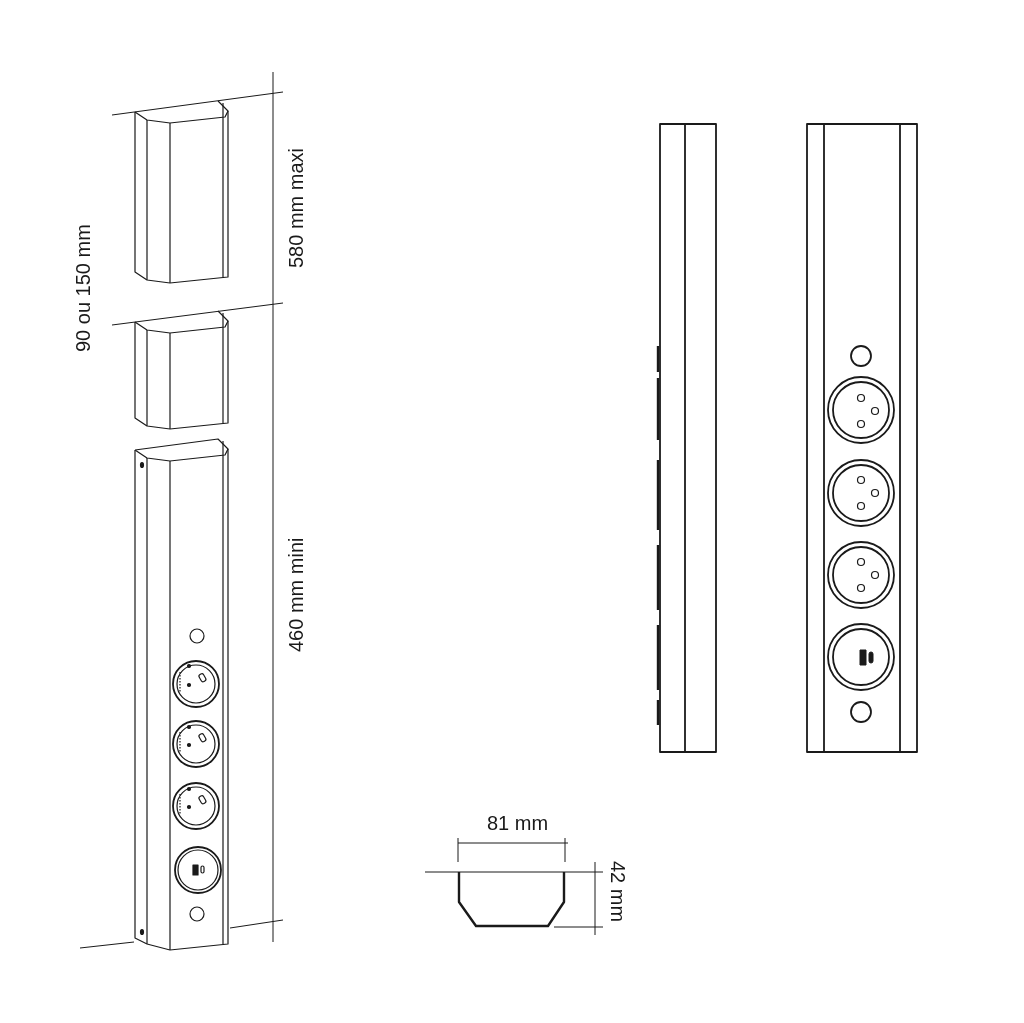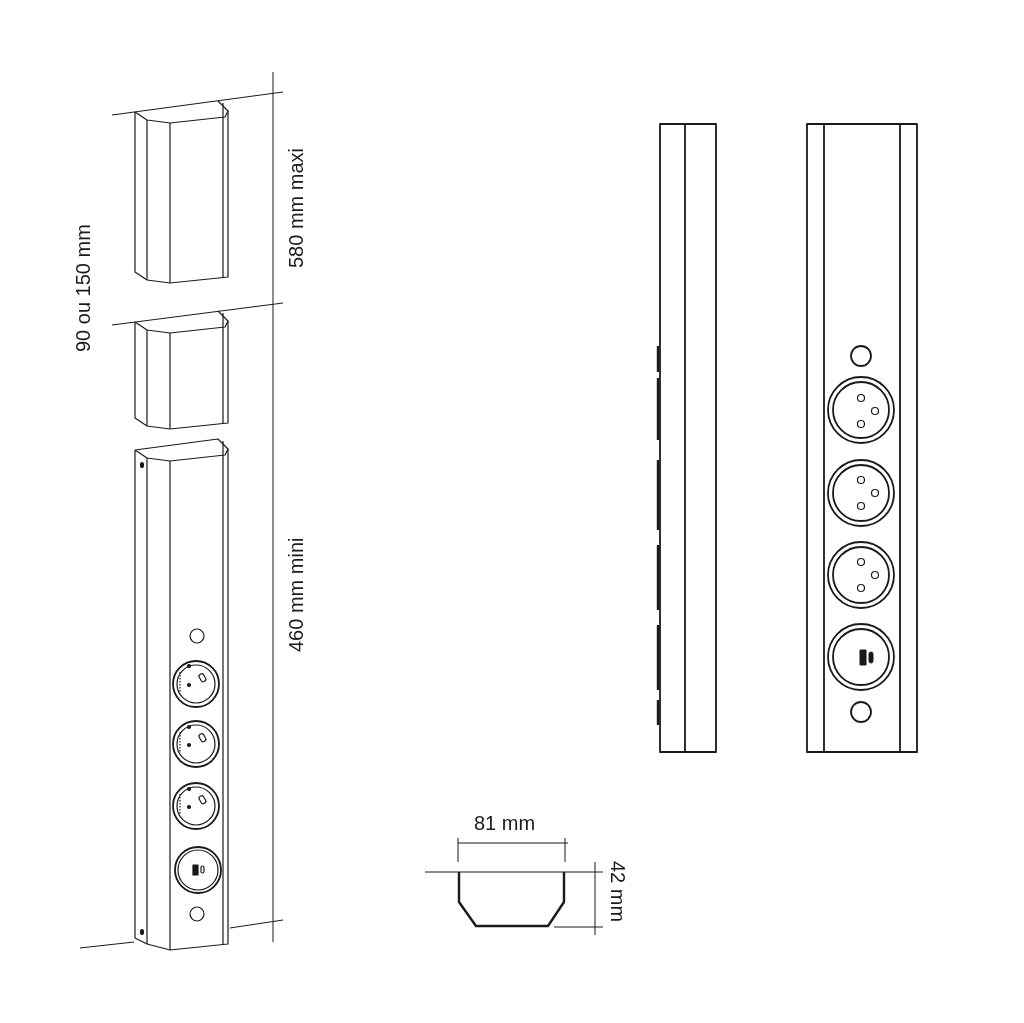--- a/index.html
+++ b/index.html
@@ -143,14 +143,14 @@
       <line x1="554" y1="927" x2="603" y2="927" stroke-width="1"></line>
       <line x1="595" y1="862" x2="595" y2="935" stroke-width="1"></line>
       <path d="M459 872 L459 902 L476 926 L548 926 L564 902 L564 872" stroke-width="2.4"></path>
     </g>
   </g>
 </svg>
 
 <div class="dim-label rot" style="left:73px; top:352px;">90 ou 150 mm</div>
 <div class="dim-label rot" style="left:286px; top:268px;">580 mm maxi</div>
 <div class="dim-label rot" style="left:286px; top:652px;">460 mm mini</div>
-<div class="dim-label" style="left:474px; top:813px;">81 mm</div>
+<div class="dim-label" style="left:487px; top:813px;">81 mm</div>
 <div class="dim-label rot90" style="left:628px; top:861px;">42 mm</div>
 
 </body></html>

